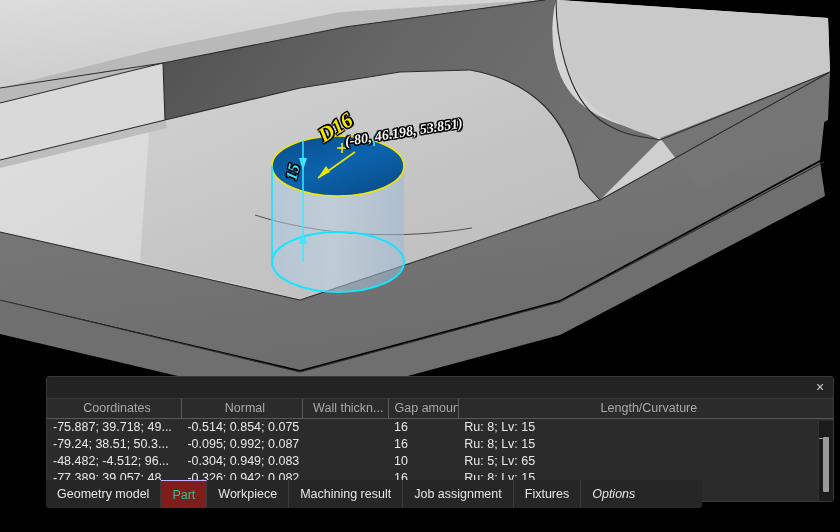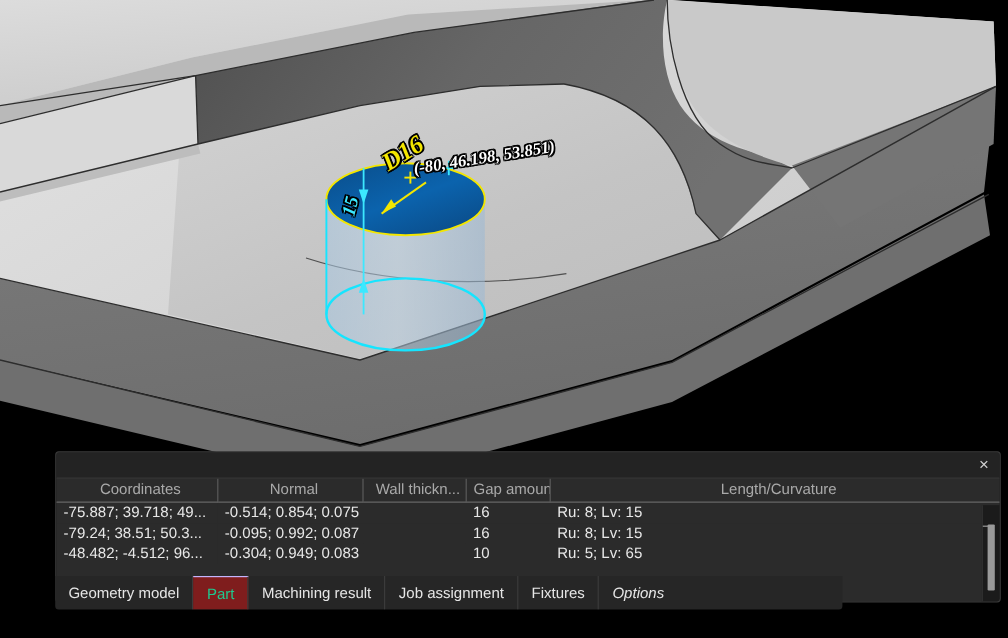--- a/index.html
+++ b/index.html
@@ -321,38 +321,48 @@
               <td>16</td>
               <td>Ru: 8; Lv: 15</td>
             </tr>
             <tr>
               <td>-48.482; -4.512; 96...</td>
               <td>-0.304; 0.949; 0.083</td>
               <td></td>
               <td>10</td>
               <td>Ru: 5; Lv: 65</td>
             </tr>
+            <tr>
+              <td>-77.389; 39.057; 48...</td>
+              <td>-0.326; 0.942; 0.082</td>
+              <td></td>
+              <td>16</td>
+              <td>Ru: 8; Lv: 15</td>
+            </tr>
           </tbody>
       </table>
 
       <div id="vscroll">
         <div id="hline-top"></div>
         <div id="vthumb"></div>
       </div>
     </div>
   </div>
 
   <div id="tabbar">
       <div class="tab">
         <span>Geometry model</span>
       </div>
       <div class="tab active">
         <span>Part</span>
       </div>
       <div class="tab">
+        <span>Workpiece</span>
+      </div>
+      <div class="tab">
         <span>Machining result</span>
       </div>
       <div class="tab">
         <span>Job assignment</span>
       </div>
       <div class="tab">
         <span>Fixtures</span>
       </div>
       <div class="tab">
         <span>Options</span>

